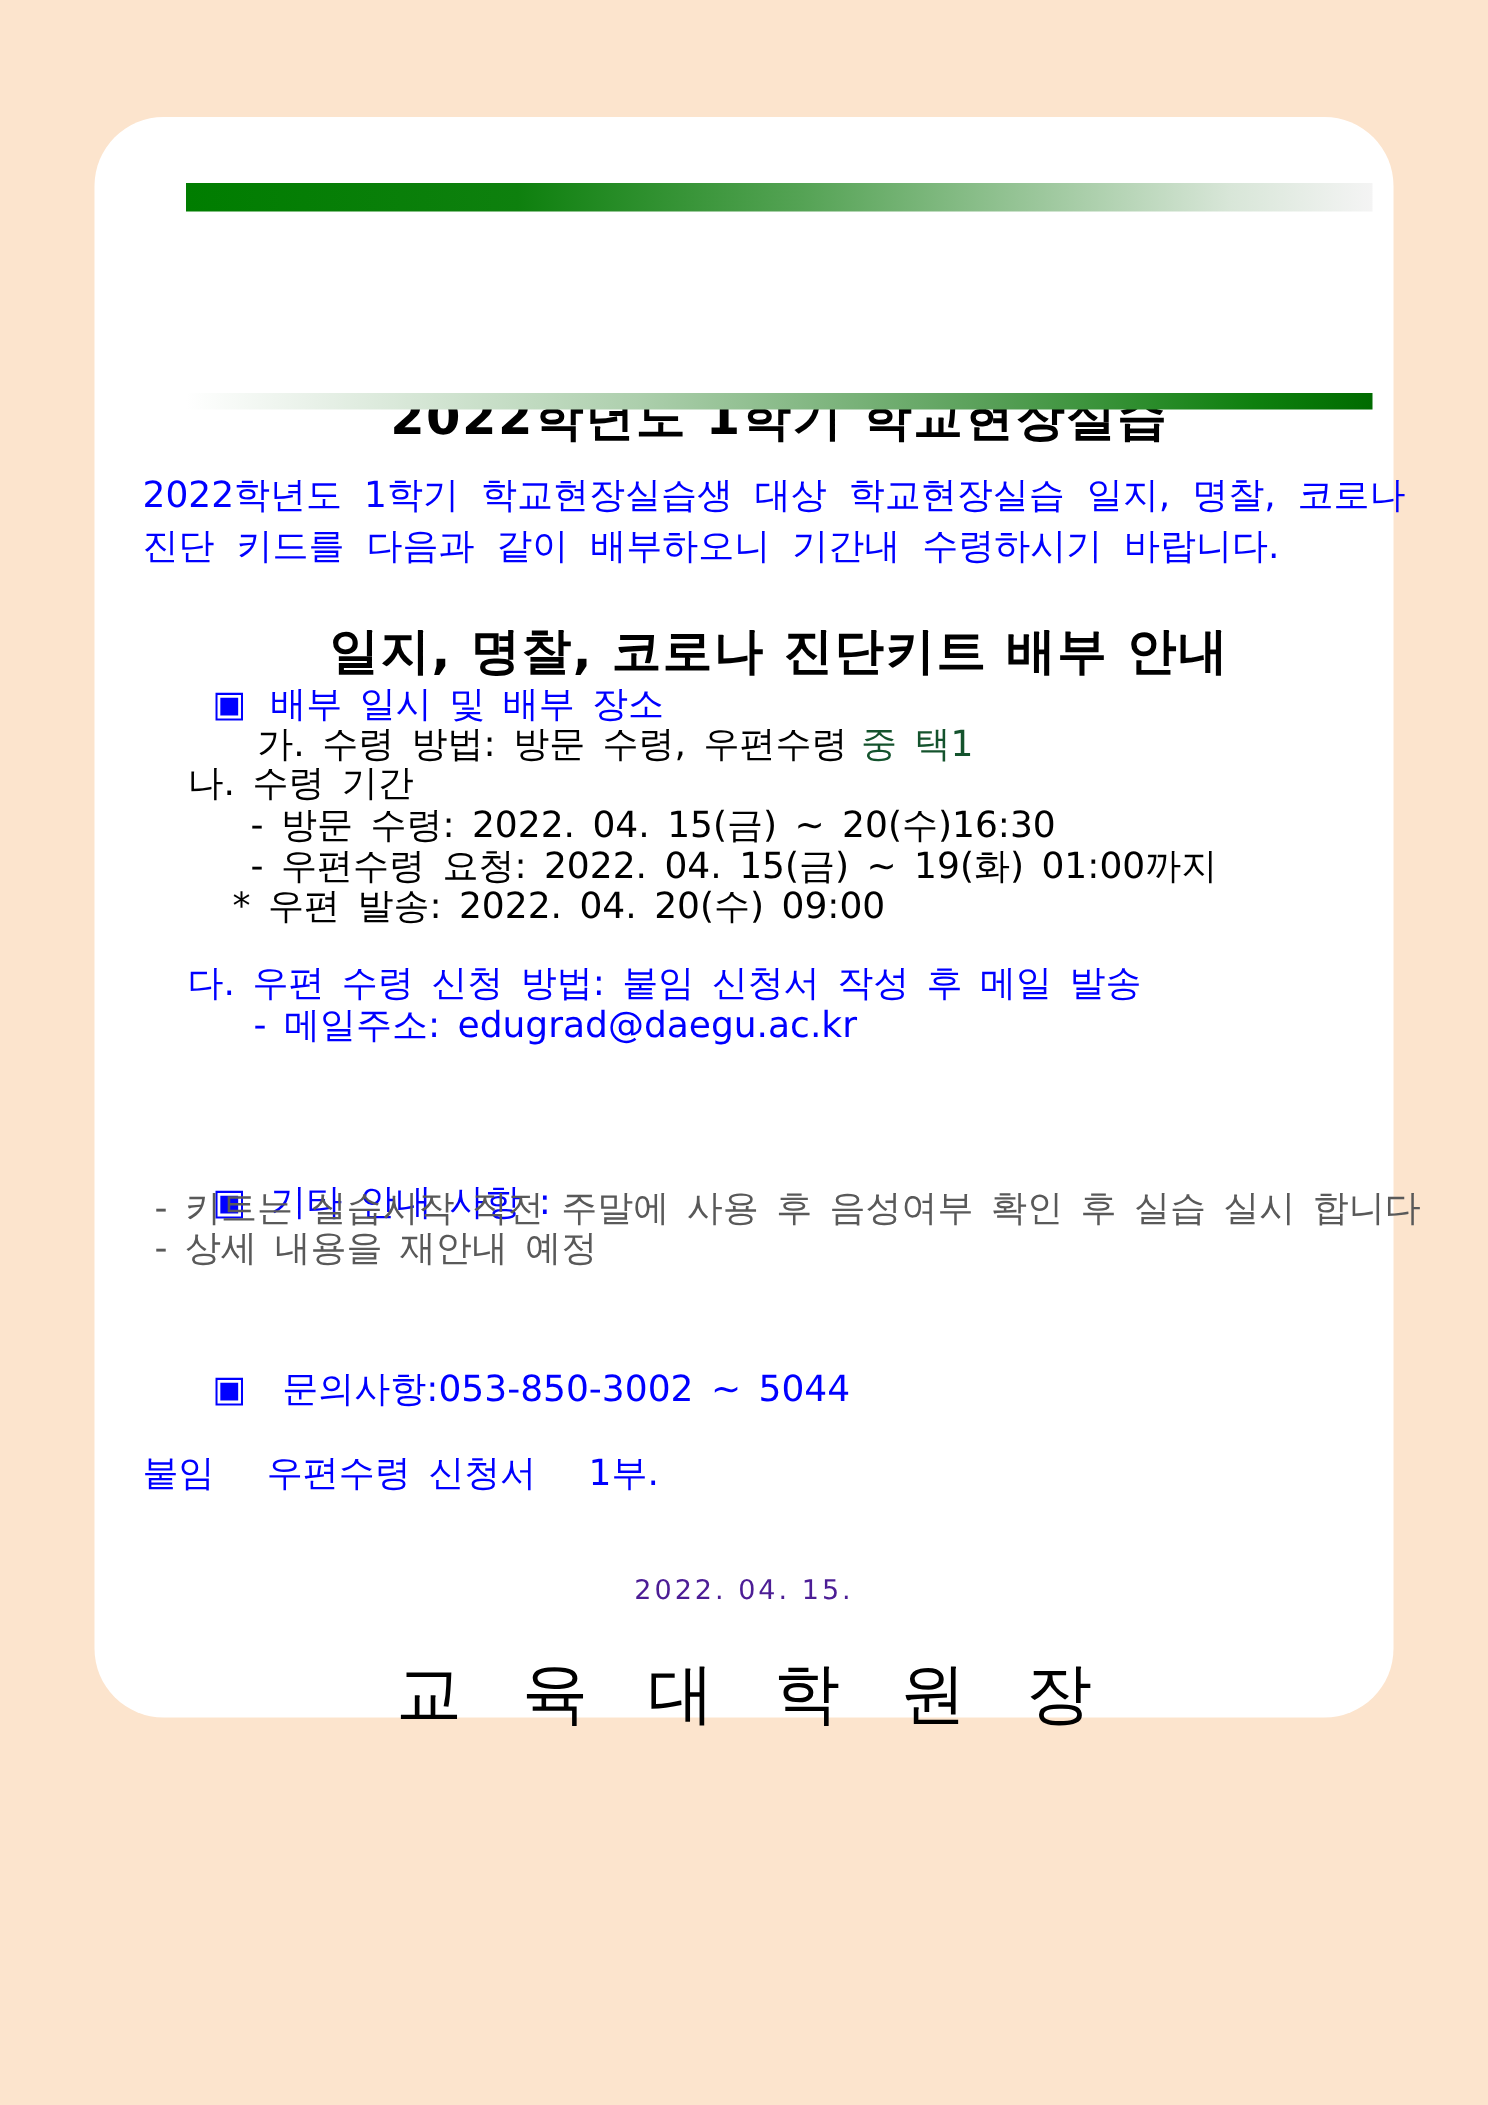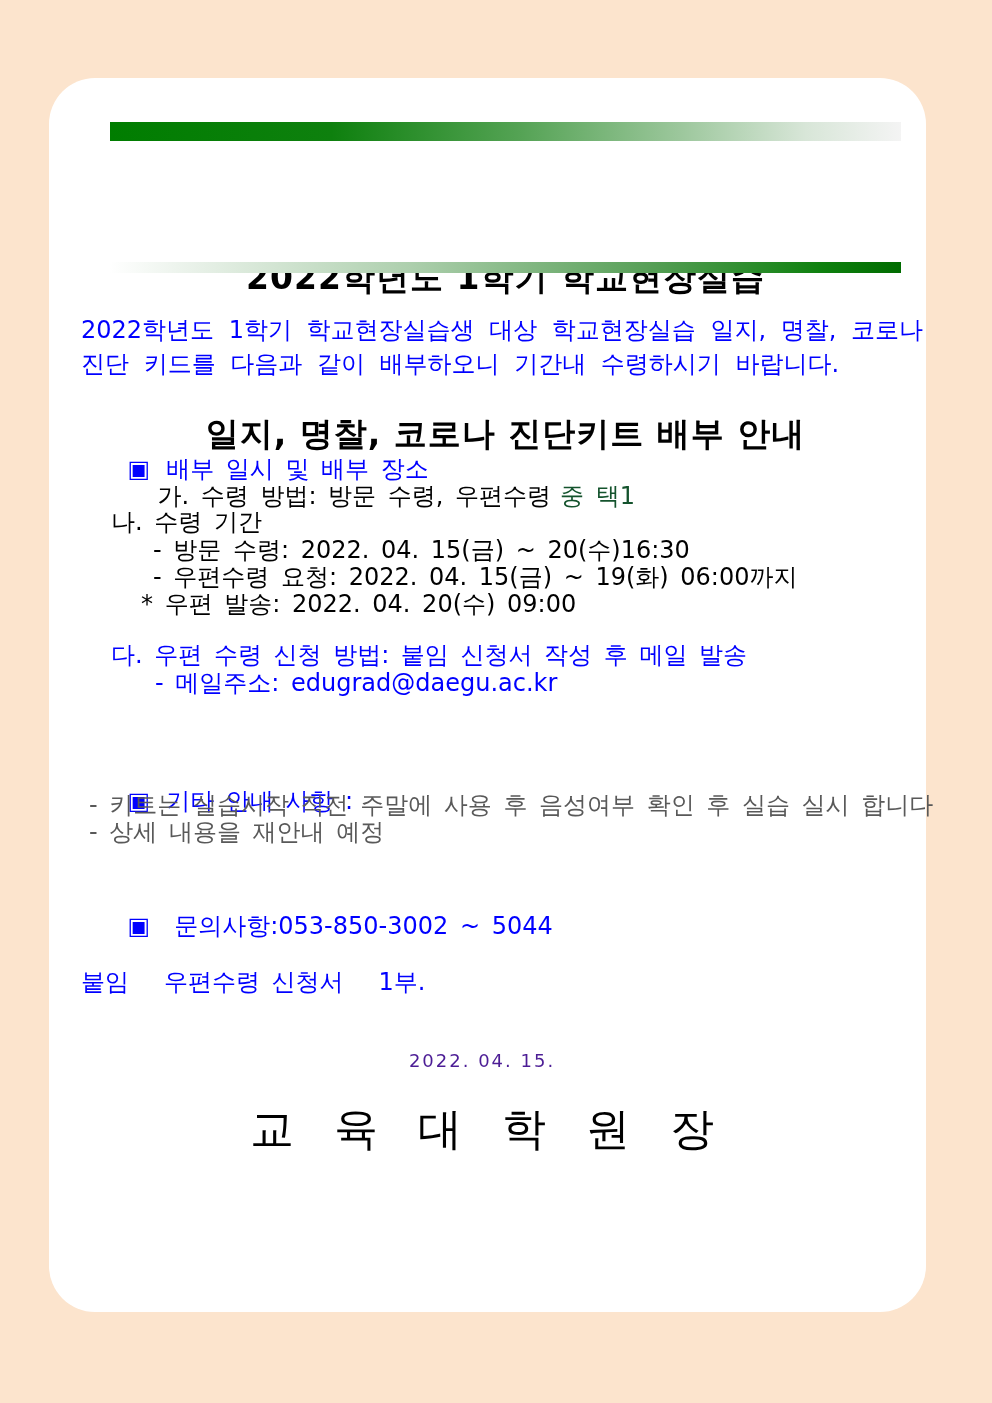--- a/index.html
+++ b/index.html
@@ -9,27 +9,26 @@
   body {
     width: 992px;
     height: 1403px;
     background: #FCE4CD;
     position: relative;
     font-family: "DejaVu Sans", sans-serif;
     overflow: hidden;
   }
   .card {
     position: absolute;
-    left: 49px;
+    left: 63px;
     top: 78px;
     width: 866px;
-    height: 1234px;
+    height: 1067px;
     background: #FFFFFF;
     border-radius: 46px;
-    padding-left: 11px;
   }
   .bar-top {
     position: absolute;
     left: 61px;
     top: 44px;
     width: 791px;
     height: 19px;
     background: linear-gradient(to right, #007D00 0%, #0E800E 28%, #55A355 52%, #9CC79C 72%, #D8E6D8 88%, #F4F4F4 100%);
   }
   .bar-bottom {
@@ -111,21 +110,21 @@
   <div class="line" style="left:32px; top:355px">
     <span class="bullet">▣</span><span>배부 일시 및 배부 장소</span>
   </div>
 
   <div class="line black" style="left:62px; top:382px">
     <span>가. 수령 방법: 방문 수령, 우편수령</span><span class="red highlight-gap">중 택1</span>
   </div>
 
   <div class="line black" style="left:62px; top:432px">나. 수령 기간</div>
   <div class="line black" style="left:104px; top:460px">- 방문 수령: 2022. 04. 15(금) ~ 20(수)16:30</div>
-  <div class="line black" style="left:104px; top:487px">- 우편수령 요청: 2022. 04. 15(금) ~ 19(화) 06:00까지</div>
+  <div class="line black" style="left:104px; top:487px">- 우편수령 요청: 2022. 04. 15(금) ~ 19(화) 01:00까지</div>
   <div class="line black" style="left:92px; top:514px">* 우편 발송: 2022. 04. 20(수) 09:00</div>
 
   <div class="line" style="left:106px; top:593px">- 메일주소: edugrad@daegu.ac.kr</div>
   <div class="line" style="left:62px; top:565px">다. 우편 수령 신청 방법: 붙임 신청서 작성 후 메일 발송</div>
 
   <div class="line" style="left:32px; top:687px">
     <span class="bullet">▣</span><span>기타 안내 사항 :</span>
   </div>
   <div class="line gray" style="left:40px; top:715px">- 키트는 실습시작 직전 주말에 사용 후 음성여부 확인 후 실습 실시 합니다</div>
   <div class="line gray" style="left:40px; top:742px">- 상세 내용을 재안내 예정</div>

